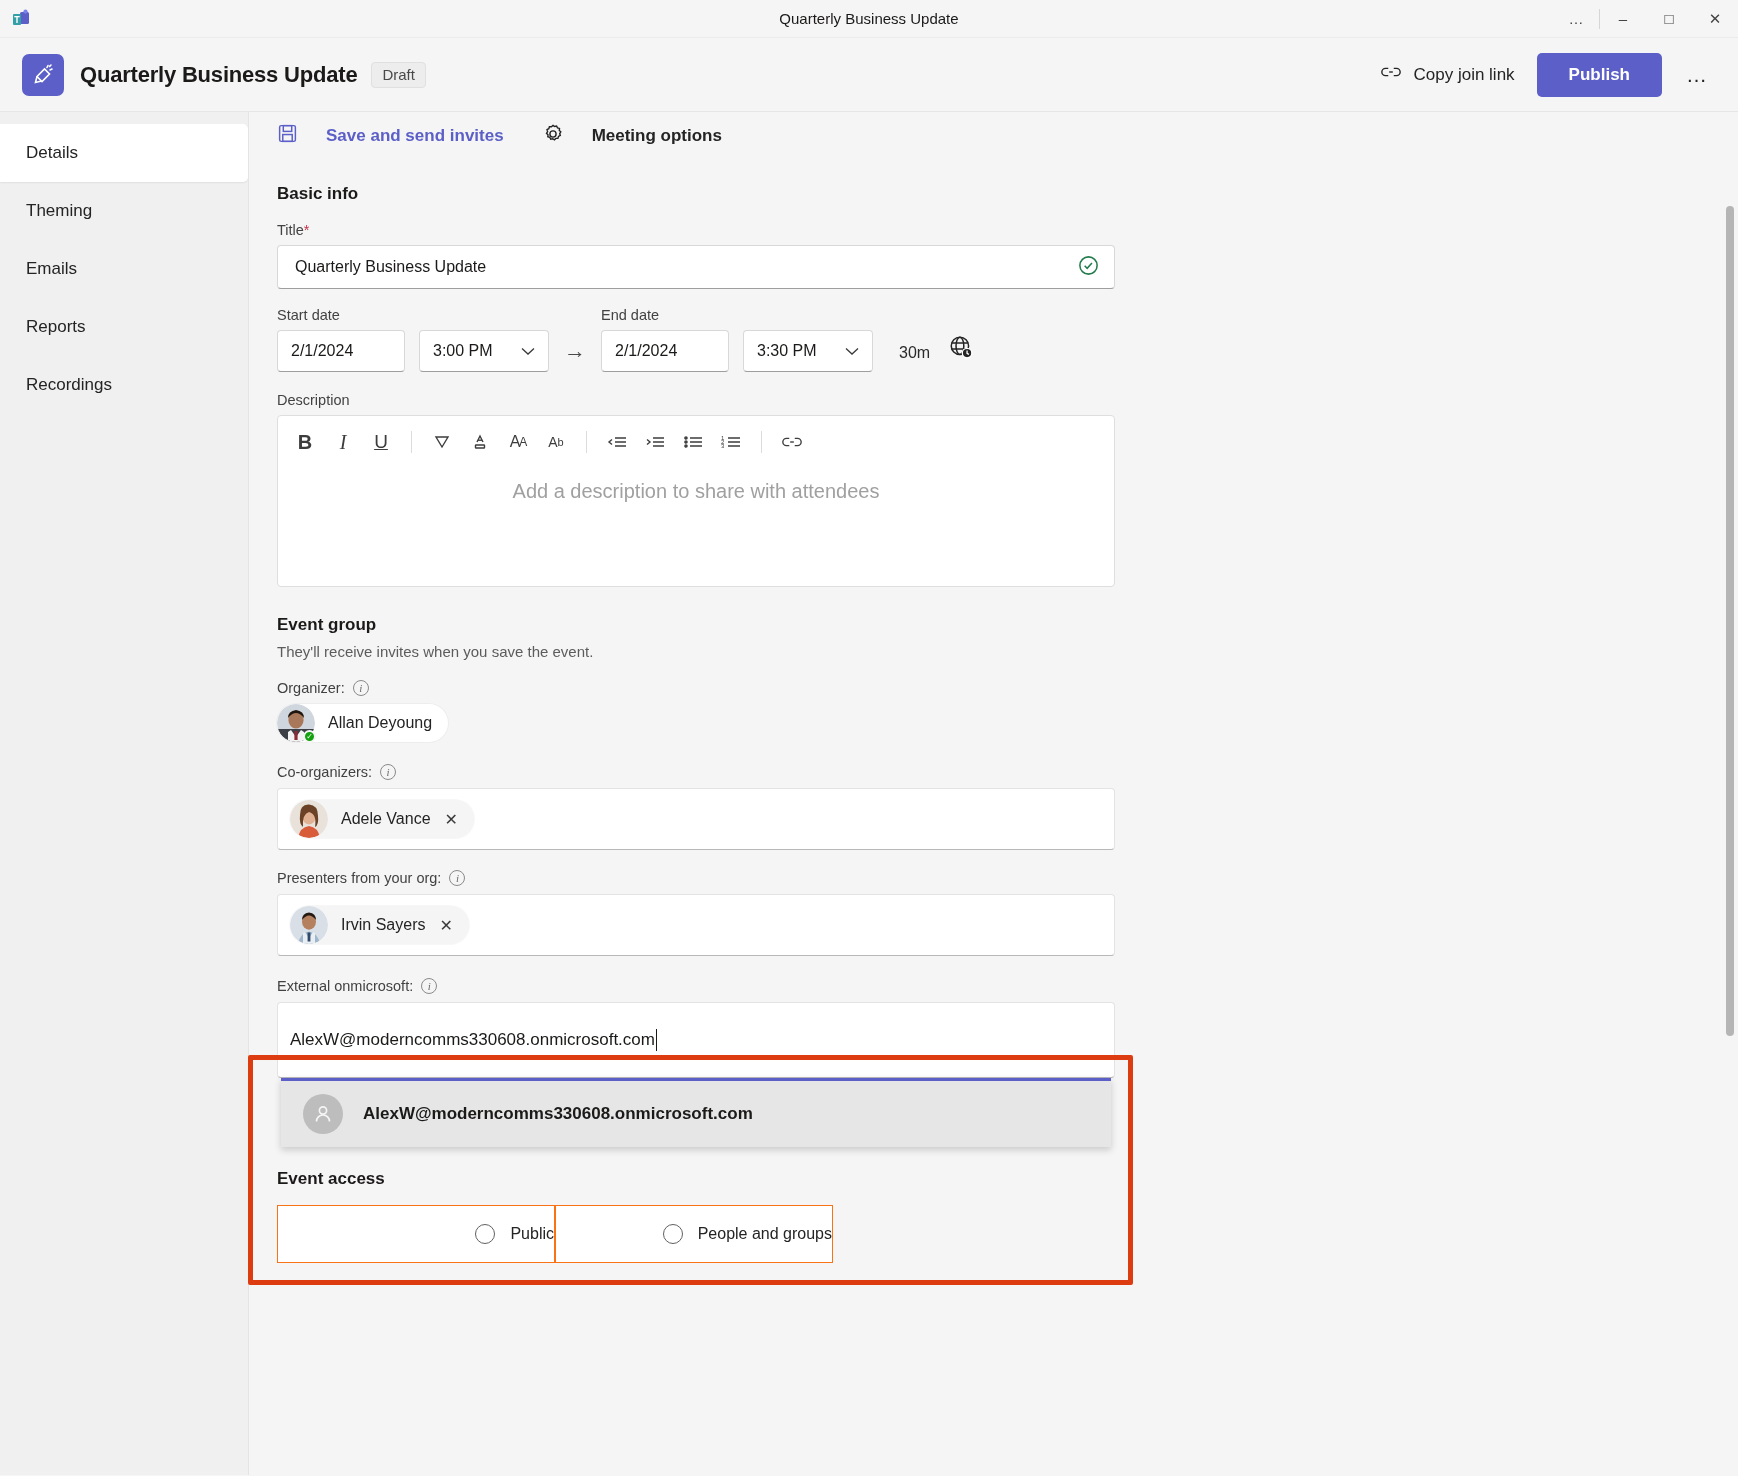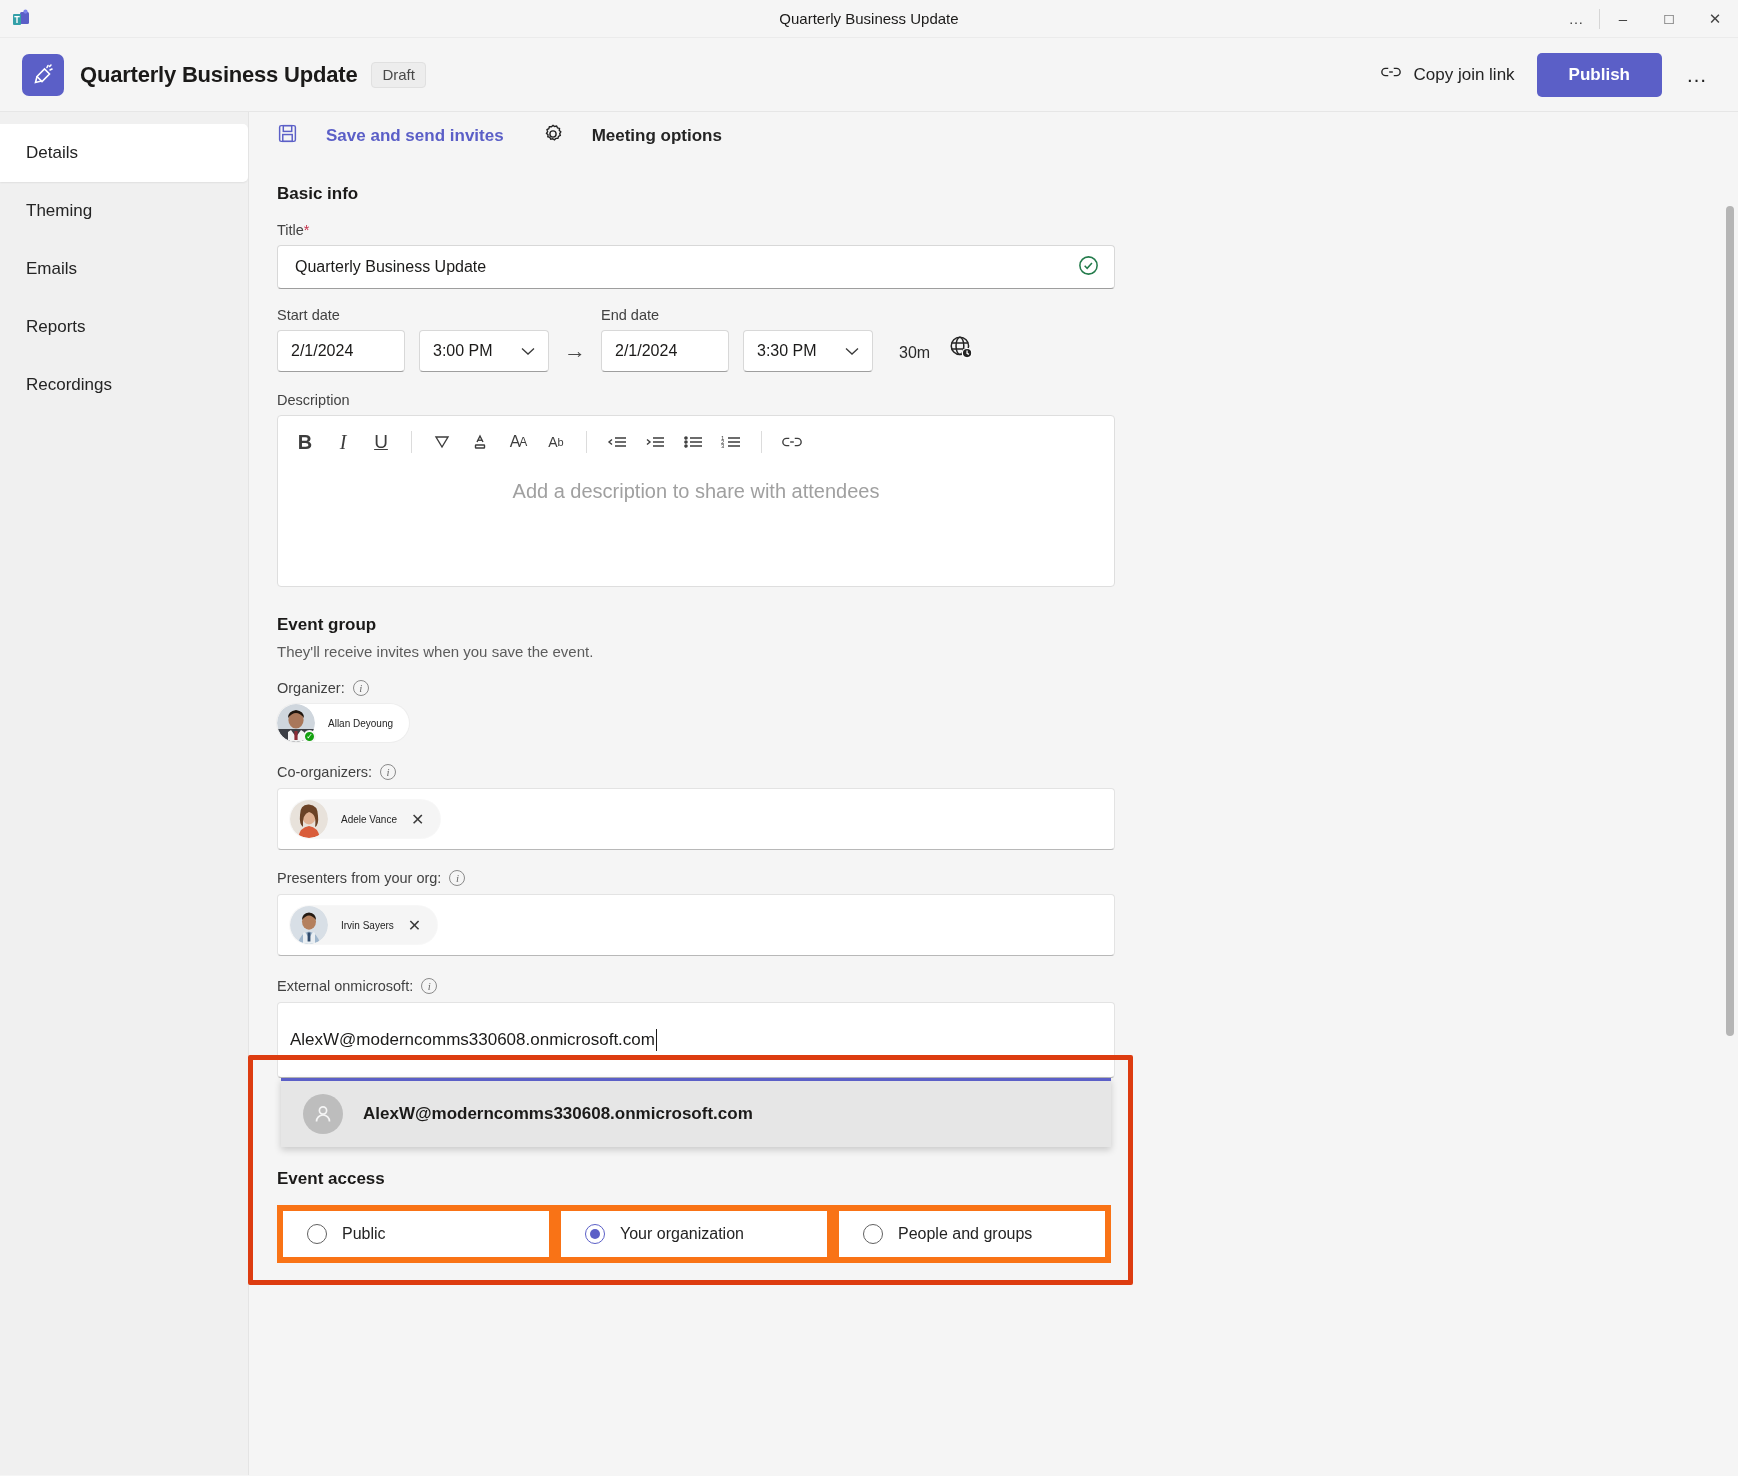--- a/index.html
+++ b/index.html
@@ -242,21 +242,21 @@
   
   .chip {
     display: inline-flex; align-items: center;
     background: #ffffff;
     border-radius: 20px;
     height: 38px;
     padding-right: 16px;
     box-shadow: 0 0 0 1px rgba(0,0,0,0.03);
   }
   .chip.in-box { background: #f5f5f5; }
-  .chip .name { font-size: 10px; color: #242424; margin-left: 13px; }
+  .chip .name { font-size: 16px; color: #242424; margin-left: 13px; }
   .chip .x { margin-left: 14px; font-size: 16px; color: #3b3b3b; cursor: pointer; }
   .avatar {
     width: 38px; height: 38px;
     border-radius: 50%;
     position: relative;
     flex: 0 0 auto;
     overflow: visible;
   }
   .avatar .face {
     width: 38px; height: 38px; border-radius: 50%;
@@ -326,25 +326,26 @@
   .sugg-text {
     margin-left: 20px;
     font-size: 17px; font-weight: bold; color: #1b1a19;
   }
 
   .ea-title { font-size: 17px; font-weight: bold; color: #1b1a19; }
   .ea-row { display: flex; margin-top: 16px; }
   .ea-opt {
     width: 278px; height: 58px;
     background: #ffffff;
-    border: 6px solid #f97316;
+    border: 1px solid #f97316;
     display: flex; align-items: center;
     padding-left: 24px;
     font-size: 16px; color: #242424;
     cursor: pointer;
+    justify-content: flex-end;
   }
   .radio {
     width: 20px; height: 20px; border-radius: 50%;
     border: 1.5px solid #616161;
     margin-right: 15px;
     flex: 0 0 auto;
     display: flex; align-items: center; justify-content: center;
   }
   .radio.sel { border: 1.5px solid #5b5fc7; }
   .radio.sel::after {
@@ -688,24 +689,20 @@
         </div>
       </div>
 
       <div class="ea-title" style="margin-top:22px;">Event access</div>
       <div class="ea-row">
         <div class="ea-opt">
           <span class="radio"></span>
           <span>Public</span>
         </div>
         <div class="ea-opt">
-          <span class="radio sel"></span>
-          <span>Your organization</span>
-        </div>
-        <div class="ea-opt">
           <span class="radio"></span>
           <span>People and groups</span>
         </div>
       </div>
 
     </div>
 
     <div class="vscroll">
       <div class="vscroll-thumb"></div>
     </div>

